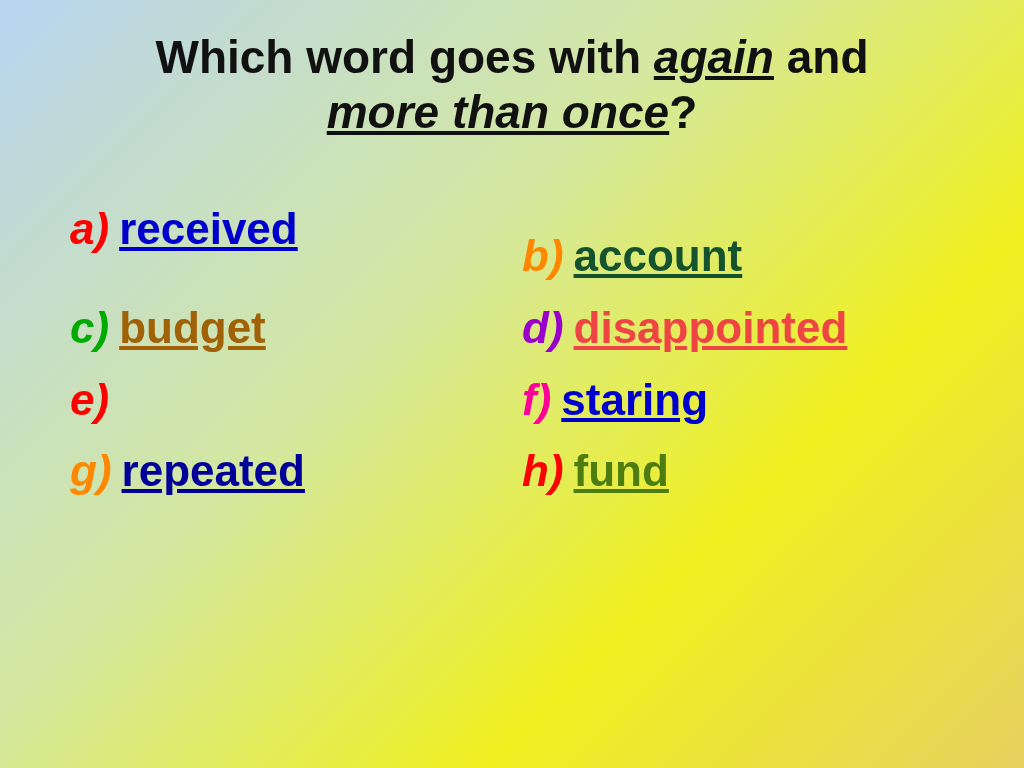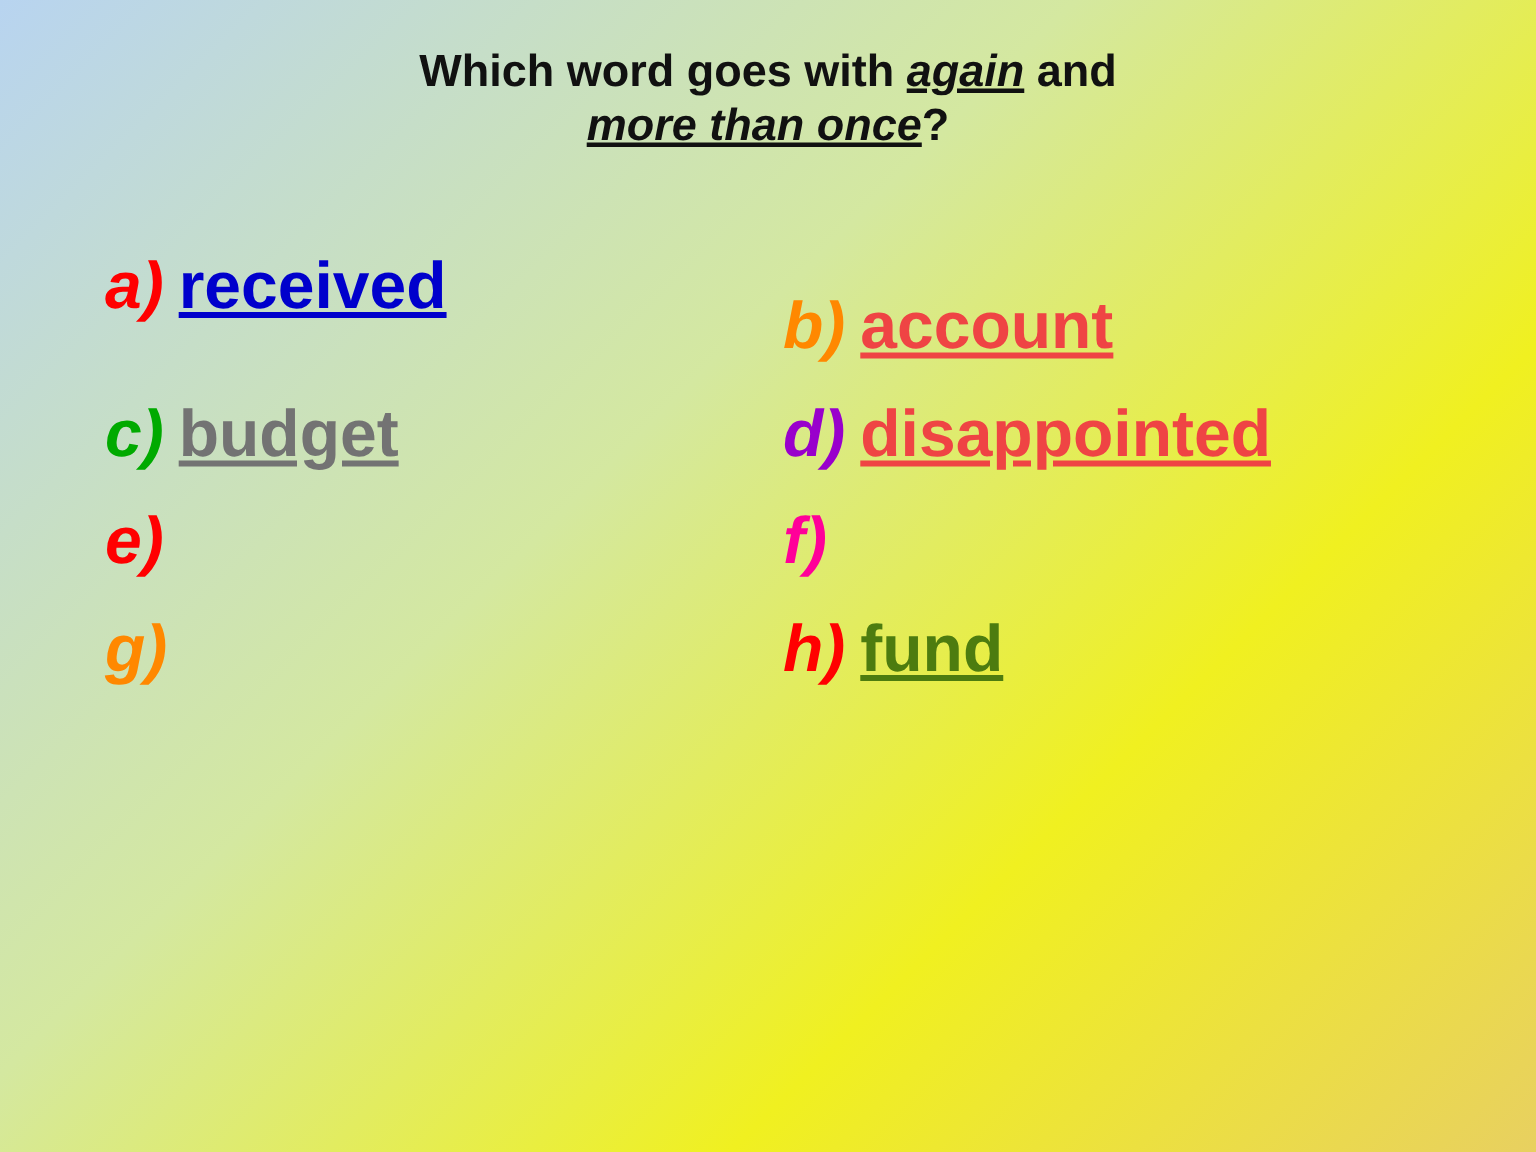--- a/index.html
+++ b/index.html
@@ -16,21 +16,21 @@
       font-family: 'Comic Sans MS', 'Chalkboard SE', cursive, sans-serif;
       display: flex;
       flex-direction: column;
       align-items: flex-start;
       padding: 30px 50px;
     }
 
     .question {
       width: 100%;
       text-align: center;
-      font-size: 30px;
+      font-size: 46px;
       font-weight: bold;
       color: #111;
       line-height: 1.2;
       margin-bottom: 30px;
     }
 
     .question .highlight {
       font-style: italic;
       font-weight: bold;
       text-decoration: underline;
@@ -70,36 +70,38 @@
   <span class="highlight">more than once</span><span>?</span>
 </div>
 
 <div class="answers-grid" id="answers-container">
 <div class="answer-item" style="grid-area: 1 / 1;">
       <span class="label" style="color: rgb(255, 0, 0);">a)</span>
       <span class="word" style="color: rgb(0, 0, 204); text-decoration: underline;">received</span>
     </div>
     <div class="answer-item" style="grid-area: 1 / 2; margin-top: 55px;">
       <span class="label" style="color: rgb(255, 136, 0);">b)</span>
-      <span class="word" style="color: #ef4444;">account</span>
+      <span class="word" style="color: #14532d;">account</span>
     </div>
     <div class="answer-item" style="grid-area: 2 / 1;">
       <span class="label" style="color: rgb(0, 170, 0);">c)</span>
-      <span class="word" style="color: #737373;">budget</span>
+      <span class="word" style="color: #a16207;">budget</span>
     </div>
     <div class="answer-item" style="grid-area: 2 / 2;">
       <span class="label" style="color: rgb(153, 0, 204);">d)</span>
       <span class="word" style="color: #ef4444;">disappointed</span>
     </div>
     <div class="answer-item" style="grid-area: 3 / 1;">
       <span class="label" style="color: rgb(255, 0, 0);">e)</span>
     </div>
     <div class="answer-item" style="grid-area: 3 / 2;">
       <span class="label" style="color: rgb(255, 0, 153);">f)</span>
+      <span class="word" style="color: rgb(0, 0, 204);">staring</span>
     </div>
     <div class="answer-item" style="grid-area: 4 / 1;">
       <span class="label" style="color: rgb(255, 136, 0);">g)</span>
+      <span class="word" style="color: rgb(0, 0, 153);">repeated</span>
     </div>
     <div class="answer-item" style="grid-area: 4 / 2;">
       <span class="label" style="color: rgb(255, 0, 0);">h)</span>
       <span class="word" style="color: #4d7c0f;">fund</span>
     </div>
   </div>
 
 </body></html>

